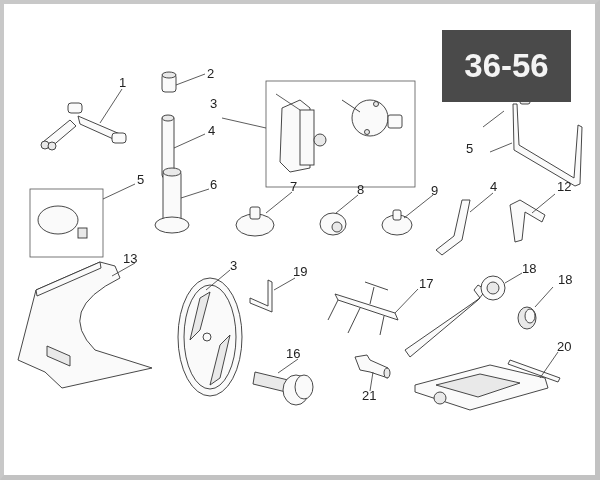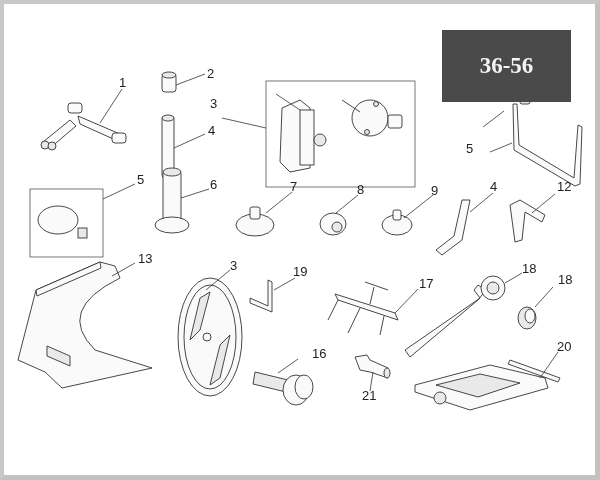--- a/index.html
+++ b/index.html
@@ -1,21 +1,21 @@
 <!DOCTYPE html>
 <html><head>
 <meta charset="utf-8">
 <style>
   html, body { margin:0; padding:0; background:#ffffff; }
   body { width:600px; height:480px; overflow:hidden; position:relative; font-family:"Liberation Sans", sans-serif; }
   .frame { position:absolute; left:0; top:0; width:600px; height:480px; box-sizing:border-box;
            border-left:4px solid #c8c8c8; border-top:4px solid #c8c8c8;
            border-right:5px solid #c2c2c2; border-bottom:5px solid #c2c2c2; background:#fff; }
   .badge { position:absolute; left:442px; top:30px; width:129px; height:72px; background:#4a4a4a;
-           color:#f4f4f4; font-family:Liberation Serif, serif; font-weight:bold; font-size:23px;
+           color:#f4f4f4; font-family:Liberation Sans, sans-serif; font-weight:bold; font-size:33px;
            display:flex; align-items:center; justify-content:center; letter-spacing:0px; }
   svg.diagram { position:absolute; left:0; top:0; }
   .callout { position:absolute; font-size:13px; color:#222; line-height:1; }
   .part { stroke:#333; stroke-width:0.9; fill:#fafafa; }
   .part2 { stroke:#333; stroke-width:0.9; fill:#e9e9e9; }
   .lead { stroke:#333; stroke-width:0.8; fill:none; }
   .box { stroke:#555; stroke-width:0.8; fill:none; }
 </style>
 </head>
 <body>
@@ -184,22 +184,22 @@
   <span class="callout" style="left:210px;top:97px">3</span>
   <span class="callout" style="left:208px;top:124px">4</span>
   <span class="callout" style="left:137px;top:173px">5</span>
   <span class="callout" style="left:210px;top:178px">6</span>
   <span class="callout" style="left:290px;top:180px">7</span>
   <span class="callout" style="left:357px;top:183px">8</span>
   <span class="callout" style="left:431px;top:184px">9</span>
   <span class="callout" style="left:490px;top:180px">4</span>
   <span class="callout" style="left:466px;top:142px">5</span>
   <span class="callout" style="left:557px;top:180px">12</span>
-  <span class="callout" style="left:138px;top:252px">13</span>
+  <span class="callout" style="left:123px;top:252px">13</span>
   <span class="callout" style="left:230px;top:259px">3</span>
   <span class="callout" style="left:293px;top:265px">19</span>
-  <span class="callout" style="left:312px;top:347px">16</span>
+  <span class="callout" style="left:286px;top:347px">16</span>
   <span class="callout" style="left:419px;top:277px">17</span>
   <span class="callout" style="left:522px;top:262px">18</span>
   <span class="callout" style="left:558px;top:273px">18</span>
   <span class="callout" style="left:557px;top:340px">20</span>
   <span class="callout" style="left:362px;top:389px">21</span>
 </div>
 
 </body></html>

